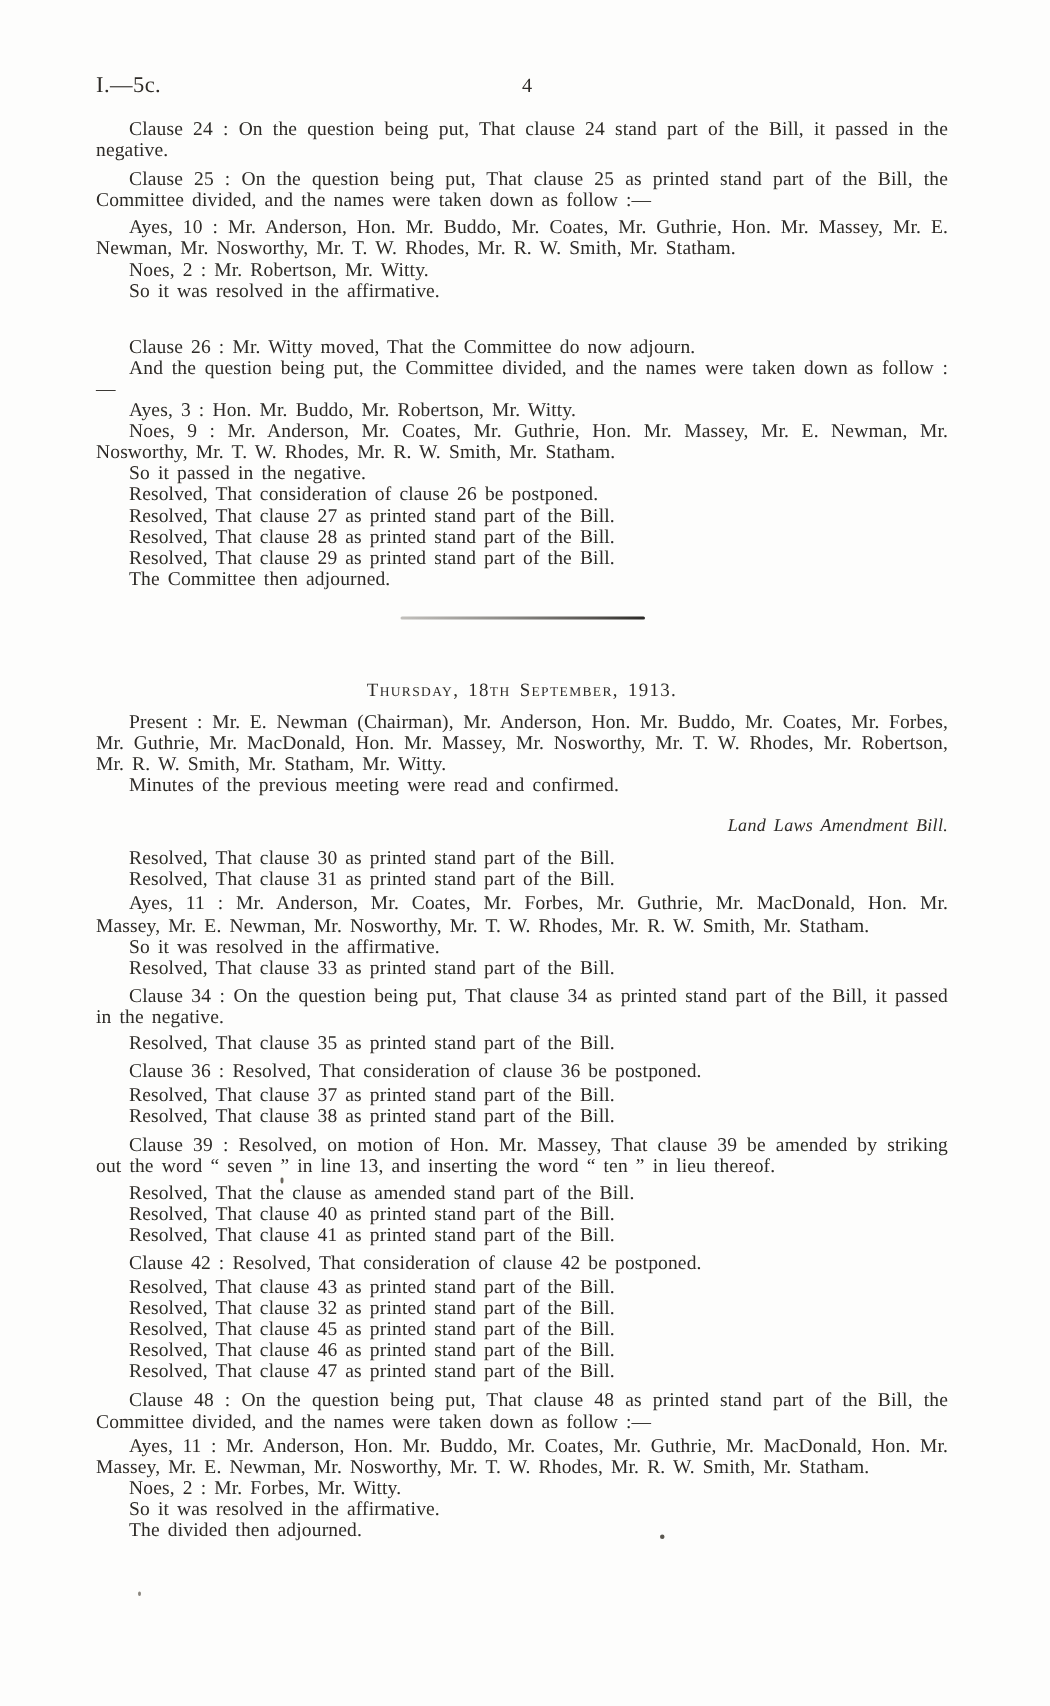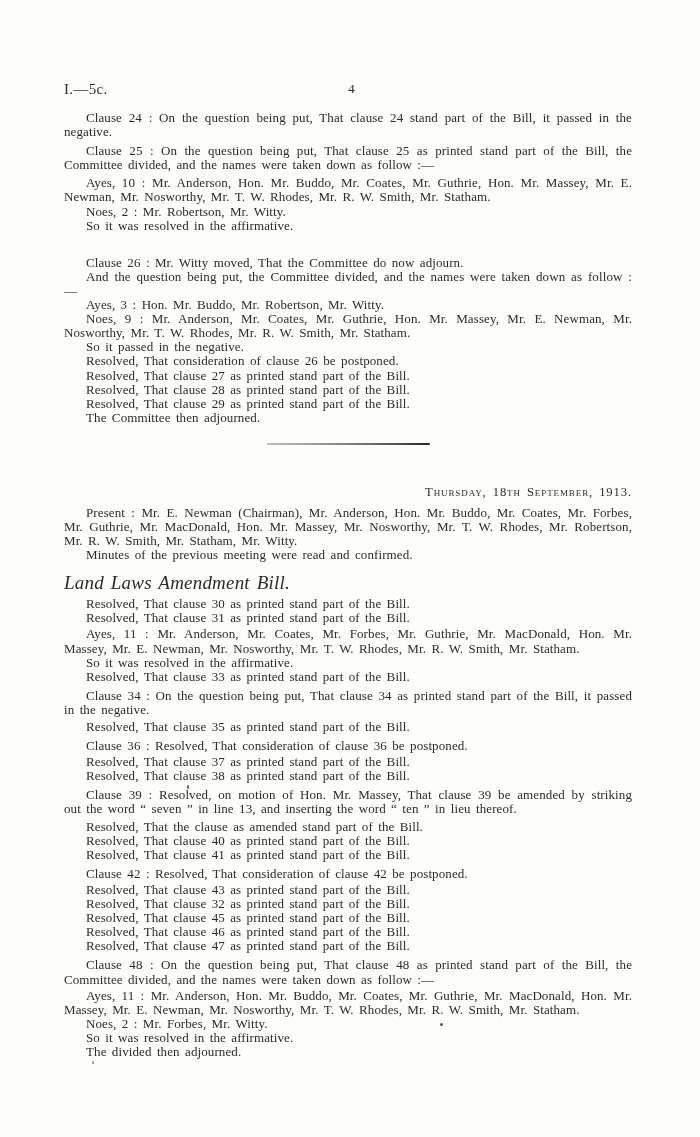--- a/index.html
+++ b/index.html
@@ -7,21 +7,21 @@
     width:700px;height:1137px;
     background:#fdfdfc;
     font-family:"Liberation Serif","DejaVu Serif",serif;
     color:#2e2b27;
     -webkit-font-smoothing:antialiased;
   }
   .page{
     position:relative;
     width:700px;height:1137px;
     box-sizing:border-box;
-    padding:80px 68px 0 64px;
+    padding:48px 68px 0 64px;
     overflow:hidden;
   }
   .pg-header{
     position:relative;
     height:18px;
     margin-bottom:0;
   }
   .docref{
     font-size:15px;
     letter-spacing:.3px;
@@ -55,30 +55,30 @@
     background:linear-gradient(to right,#c2c0bc,#8a8884 45%,#55524e 80%,#2a2926);
     border-radius:1px;
   }
   .date-head{
     margin:16px 0 6px 0;
     font-size:12.6px;
     line-height:15px;
     font-weight:normal;
     font-variant:small-caps;
     letter-spacing:.9px;
-    text-align:right;
+    text-align:center;
     word-spacing:2px;
   }
   .bill-head{
     margin:13px 0 7px 0;
-    font-size:19px;
+    font-size:12px;
     line-height:15px;
     font-weight:normal;
     font-style:italic;
-    text-align:left;
+    text-align:right;
     word-spacing:2px;
     letter-spacing:.2px;
   }
   .speck{position:absolute;background:#5a574f;border-radius:50%;}
   .speck-a{left:440px;top:1023px;width:3px;height:3px;}
   .speck-b{left:92px;top:1061px;width:2px;height:3px;background:#8a867e;}
   .speck-c{left:187px;top:785px;width:2px;height:4px;background:#6b675f;border-radius:40%;}
 </style>
 </head>
 <body>

